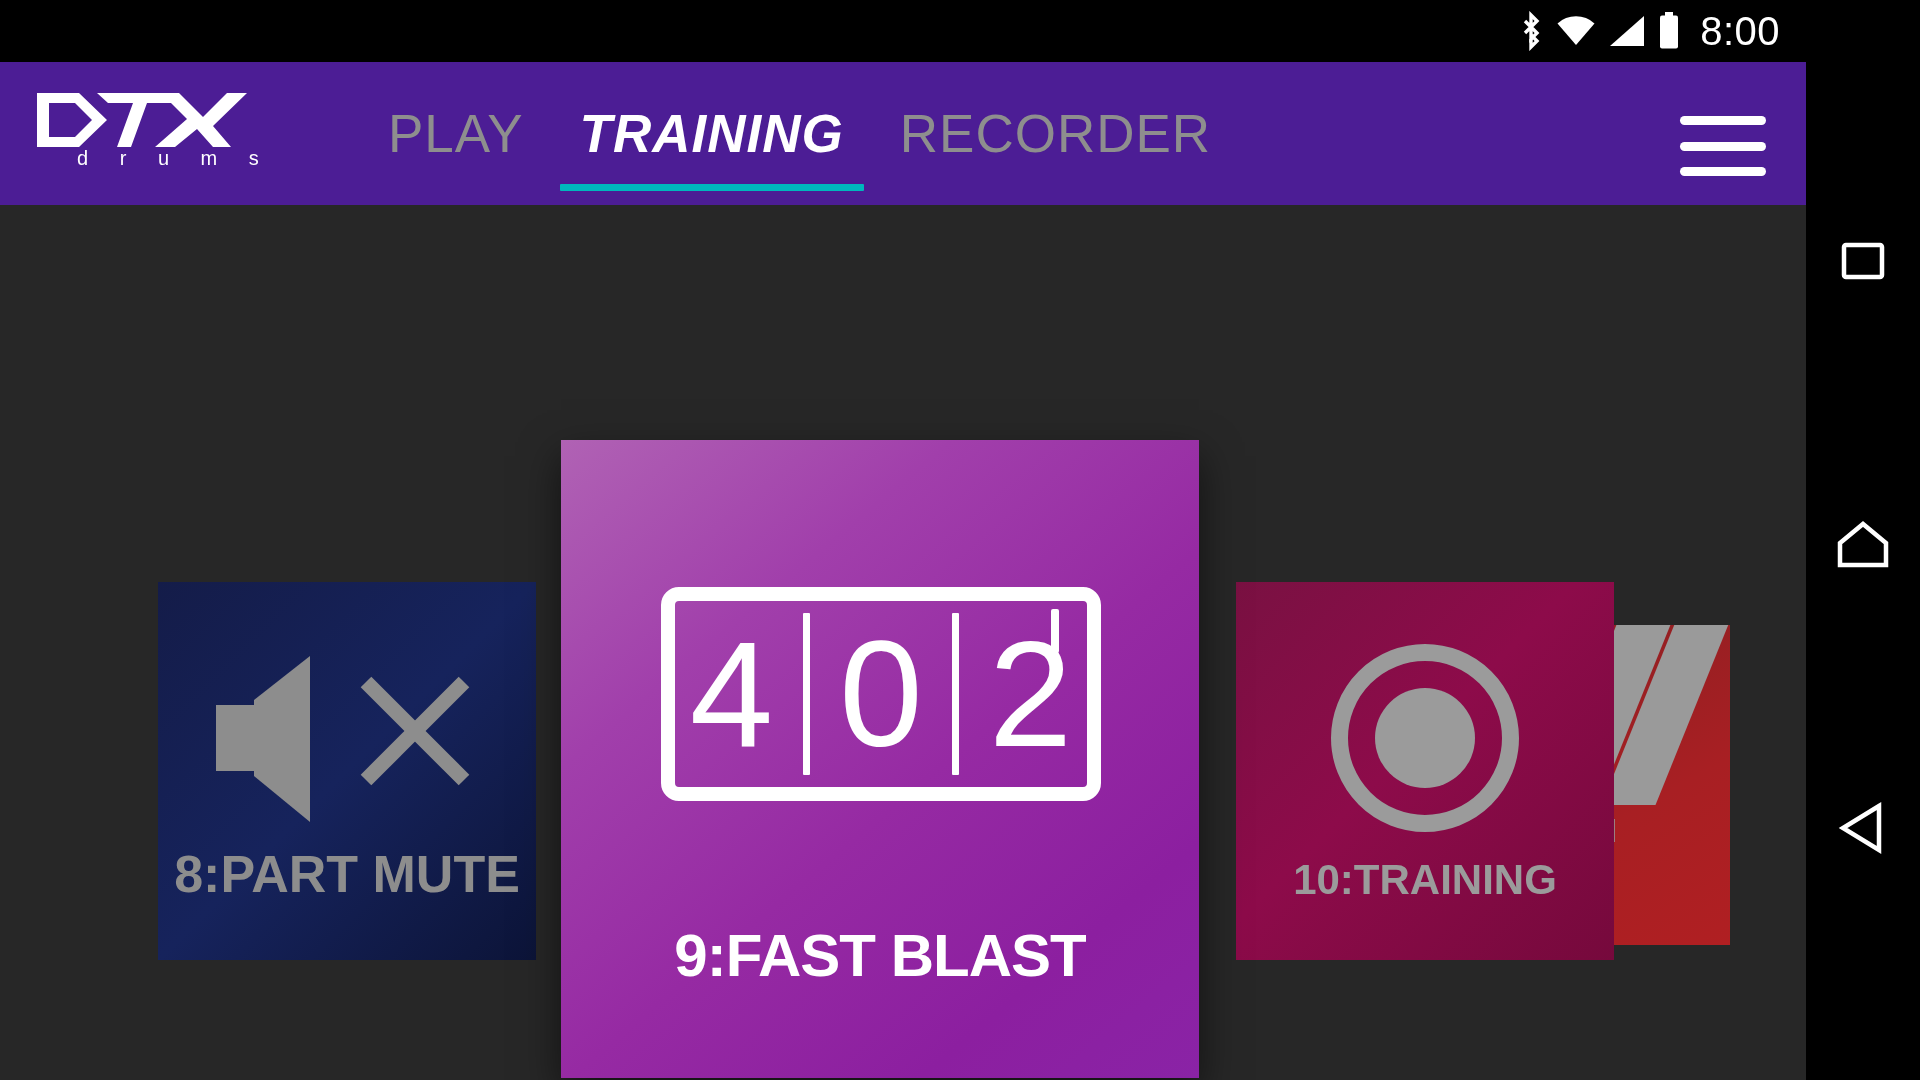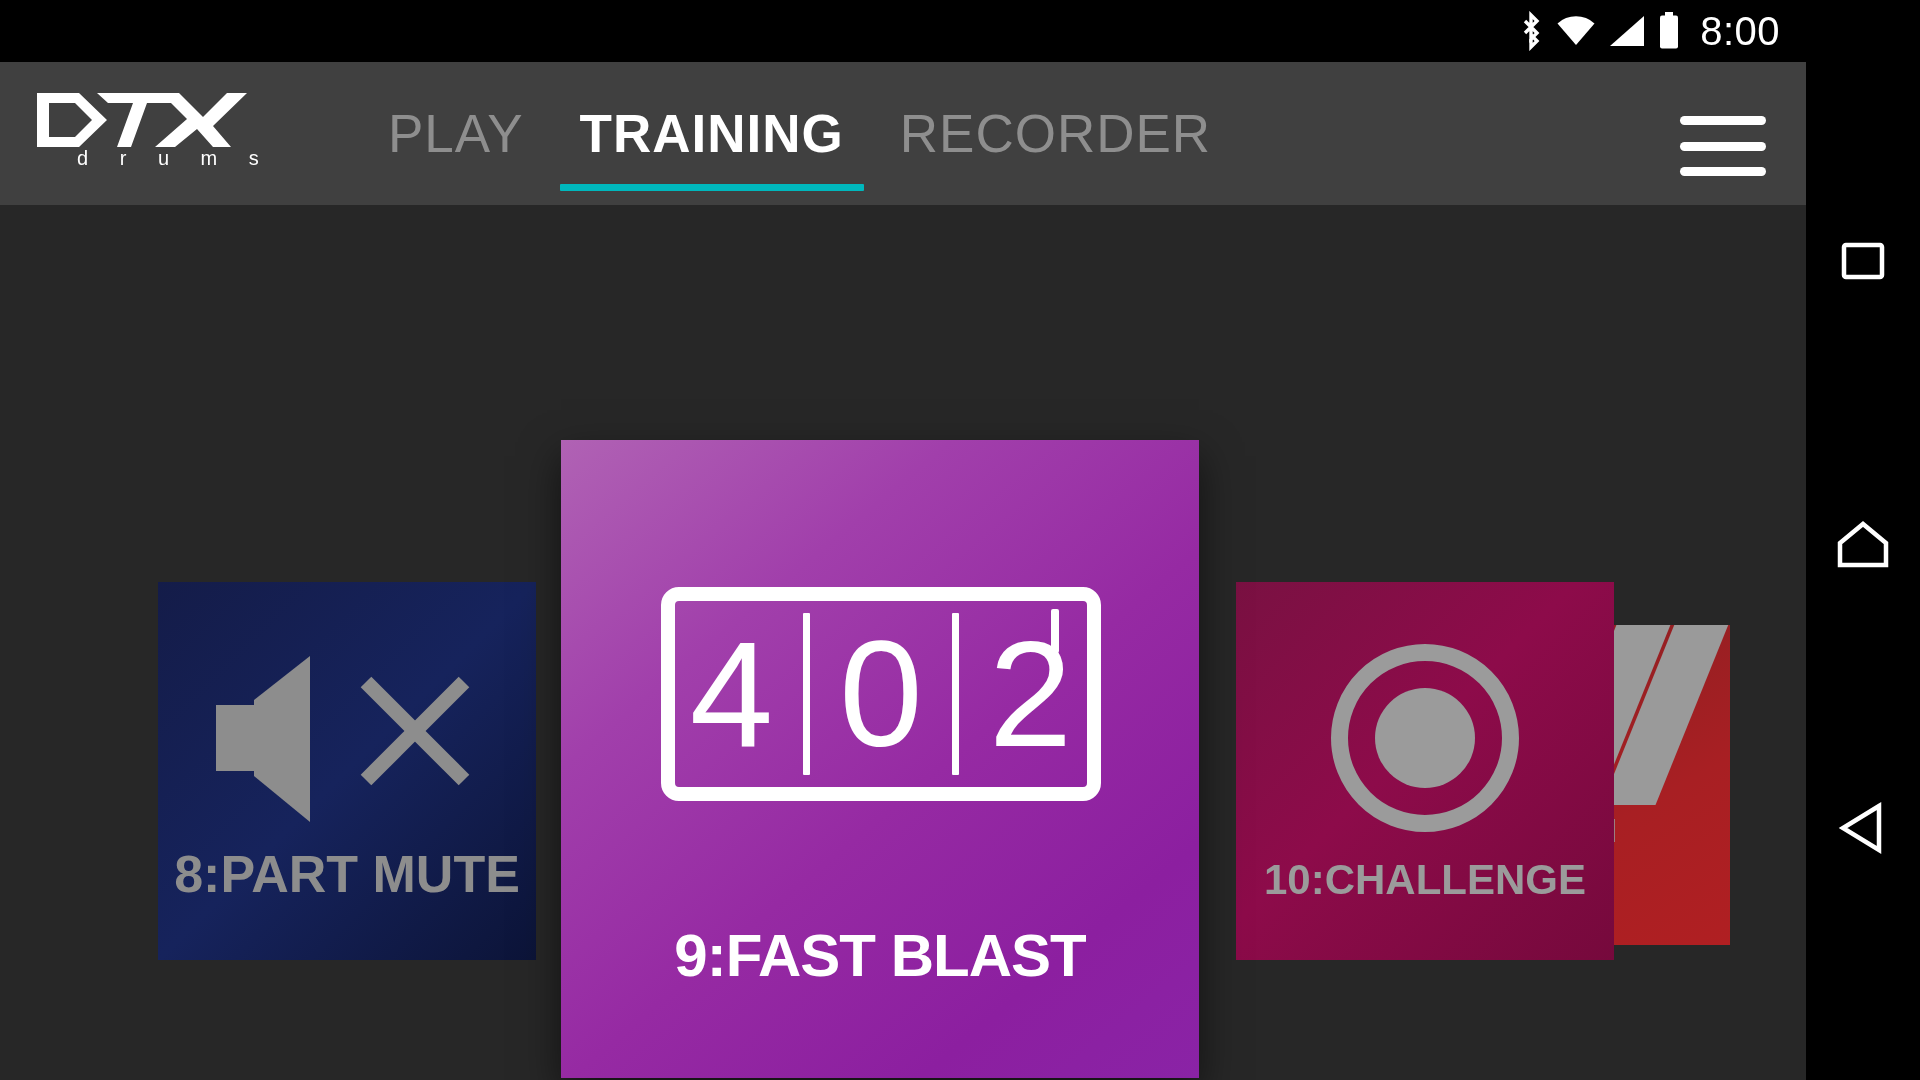--- a/index.html
+++ b/index.html
@@ -23,41 +23,41 @@
   }
   .sb-icon{ display:flex; align-items:center; justify-content:center; }
   #status-time{
     color:#fff; font-size:40px; font-weight:400; letter-spacing:0.5px;
     font-family:"Liberation Sans", sans-serif; line-height:1; margin-left:8px;
   }
 
   
   #appbar{
     position:absolute; left:0; top:62px; width:1806px; height:167px;
-    background:#404040;
+    background:#4c1d95;
   }
   #logo{ position:absolute; left:35px; top:27px; width:250px; height:92px; }
   #logo-drums{
     position:absolute; left:42px; top:58px; width:205px; height:26px;
     color:#fff; font-size:20px; letter-spacing:13px; font-weight:400;
     font-family:"Liberation Sans", sans-serif; white-space:nowrap;
   }
 
   #tabs{
     position:absolute; left:360px; top:0; height:143px;
     display:flex; align-items:center; gap:0;
   }
   .tab{
     position:relative; height:143px; display:flex; align-items:center;
     justify-content:center; cursor:pointer; padding:0 28px;
     font-size:53px; letter-spacing:1px; white-space:nowrap;
   }
   .tab-label{ line-height:1; }
   .tab.inactive .tab-label{ color:#8e8e8e; font-weight:400; }
-  .tab.active .tab-label{ color:#ffffff; font-weight:700; }
+  .tab.active .tab-label{ color:#ffffff; font-weight:700;font-style:italic; }
   .tab-underline{
     position:absolute; left:8px; right:8px; bottom:14px; height:7px;
     background:#00b8bd; border-radius:1px;
   }
   #menu-button{
     position:absolute; right:40px; top:54px; width:86px; height:60px;
     display:flex; flex-direction:column; justify-content:space-between; cursor:pointer;
   }
   #menu-button span{ display:block; height:9px; background:#fff; border-radius:5px; }
 
@@ -260,21 +260,21 @@
             </svg>
           </div>
           <div class="tile-label">8:PART MUTE</div>
         </div>
 
         <div class="tile" id="tile-right">
           <div id="rec-icon">
             <div id="rec-ring"></div>
             <div id="rec-dot"></div>
           </div>
-          <div class="tile-label">10:CHALLENGE</div>
+          <div class="tile-label">10:TRAINING</div>
         </div>
 
         <div class="tile" id="tile-center">
           <div id="display-box">
             <div id="display-inner">
               <span class="digit">4</span>
               <span class="sep"></span>
               <span class="digit">0</span>
               <span class="sep"></span>
               <span class="digit">2</span>

